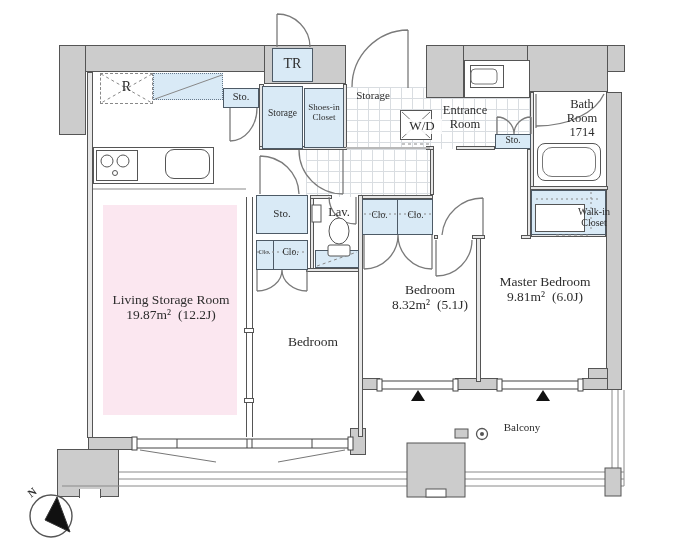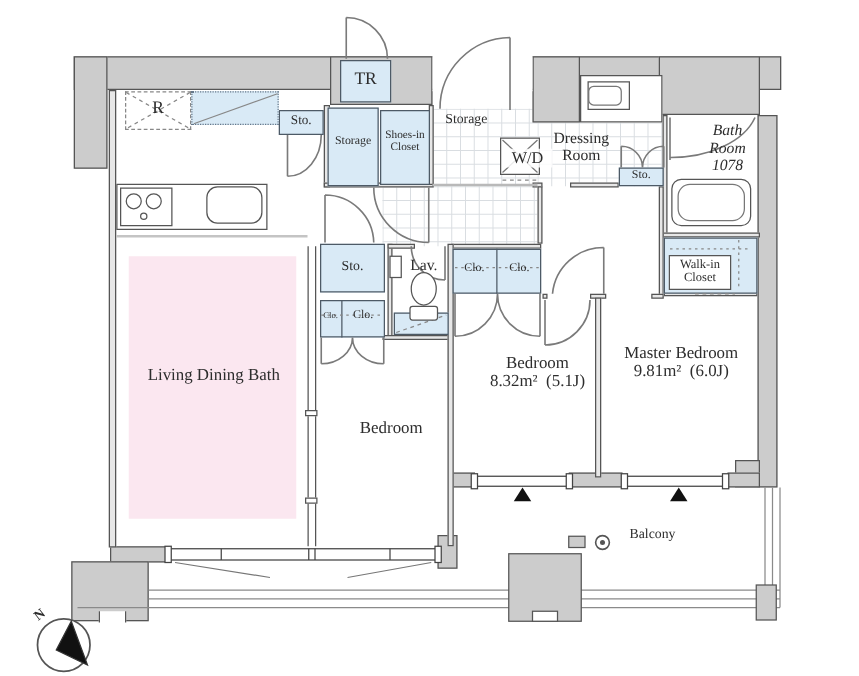--- a/index.html
+++ b/index.html
@@ -167,57 +167,58 @@
     </g>
     <g>
       <circle cx="51" cy="516" r="21" fill="#fff" stroke="#555" stroke-width="1.4"></circle>
       <polygon points="57,497 70,532 45,520" fill="#111" stroke="#333"></polygon>
     </g>
   </svg>
 
   <div class="lbl" style="left:86px;top:106px;width:150px;font-size:15px;">
   </div>
   <div class="lbl" style="left:96px;top:292px;width:150px;font-size:13.5px;">
-    <span class="nm">Living Dining Bath</span>
+    <span class="nm">Living Storage Room</span>
+    <span class="nm">19.87m² (12.2J)</span>
   </div>
   <div class="lbl" style="left:258px;top:334px;width:110px;font-size:13.5px;">
     <span class="nm">Bedroom</span>
   </div>
   <div class="lbl" style="left:372px;top:282px;width:116px;font-size:13.5px;">
     <span class="nm">Bedroom</span>
     <span class="nm">8.32m² (5.1J)</span>
   </div>
   <div class="lbl" style="left:480px;top:274px;width:130px;font-size:13.5px;">
     <span class="nm">Master Bedroom</span>
     <span class="nm">9.81m² (6.0J)</span>
   </div>
-  <div class="lbl" style="left:554px;top:97px;width:56px;font-size:12.5px;font-style:italic;">
+  <div class="lbl" style="left:554px;top:97px;width:56px;font-size:12.5px;">
     <span class="nm">Bath</span>
     <span class="nm">Room</span>
-    <span class="nm">1078</span>
+    <span class="nm">1714</span>
   </div>
   <div class="lbl" style="left:430px;top:103px;width:70px;font-size:12.5px;">
-    <span class="nm">Dressing</span>
+    <span class="nm">Entrance</span>
     <span class="nm">Room</span>
   </div>
   <div class="lbl" style="left:344px;top:89px;width:58px;font-size:11px;">Storage</div>
   <div class="lbl" style="left:320px;top:205px;width:38px;font-size:12.5px;">Lav.</div>
   <div class="lbl" style="left:490px;top:421px;width:64px;font-size:11px;">Balcony</div>
   <div class="lbl" style="left:272px;top:56px;width:41px;font-size:14px;">TR</div>
   <div class="lbl" style="left:100px;top:79px;width:53px;font-size:14px;">R</div>
   <div class="lbl" style="left:262px;top:108px;width:41px;font-size:9.5px;">Storage</div>
   <div class="lbl" style="left:303px;top:102px;width:42px;font-size:9px;">
     <span class="nm">Shoes-in</span>
     <span class="nm">Closet</span>
   </div>
   <div class="lbl" style="left:223px;top:91px;width:36px;font-size:10.5px;">Sto.</div>
   <div class="lbl" style="left:495px;top:135px;width:36px;font-size:9.5px;">Sto.</div>
   <div class="lbl" style="left:256px;top:207px;width:52px;font-size:11px;">Sto.</div>
   <div class="lbl" style="left:402px;top:119px;width:40px;font-size:13px;background:rgba(255,255,255,.85);">W/D</div>
-  <div class="lbl" style="left:535px;top:206px;width:50px;font-size:10px;">
+  <div class="lbl" style="left:535px;top:206px;width:50px;font-size:10px;padding-left:34px;">
     <span class="nm">Walk-in</span>
     <span class="nm">Closet</span>
   </div>
   <div class="lbl" style="left:256px;top:249px;width:17px;font-size:7px;">Clo.</div>
   <div class="lbl" style="left:274px;top:247px;width:33px;font-size:9.5px;">Clo.</div>
   <div class="lbl" style="left:362px;top:210px;width:35px;font-size:9.5px;">Clo.</div>
   <div class="lbl" style="left:398px;top:210px;width:35px;font-size:9.5px;">Clo.</div>
   <div class="lbl" style="left:22px;top:486px;width:20px;font-size:11px;font-weight:bold;transform:rotate(-38deg);">N</div>
 </div>
 

